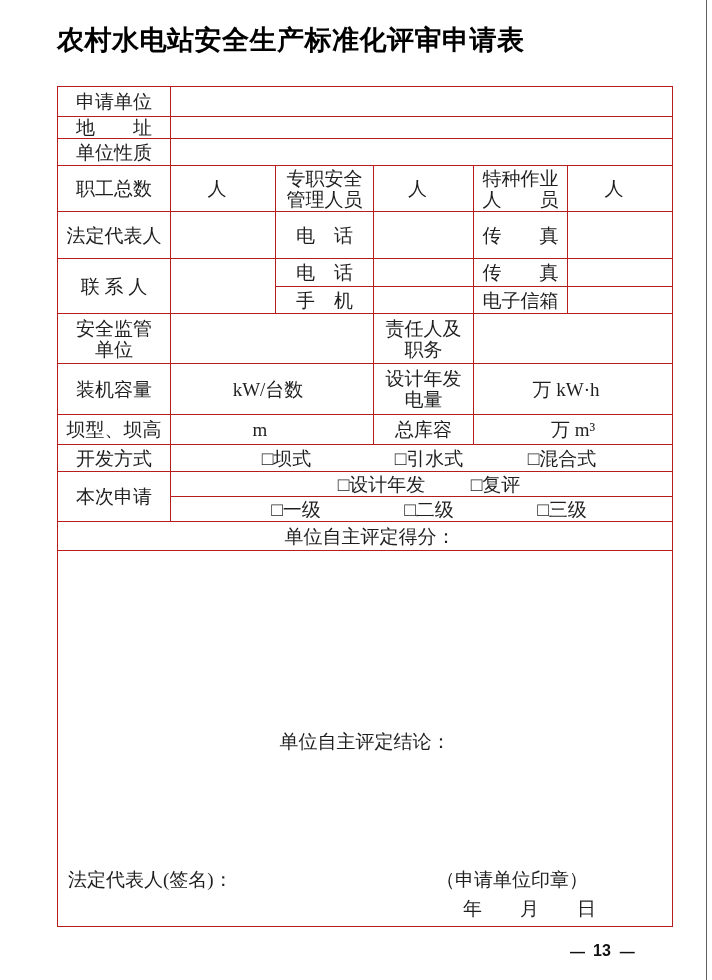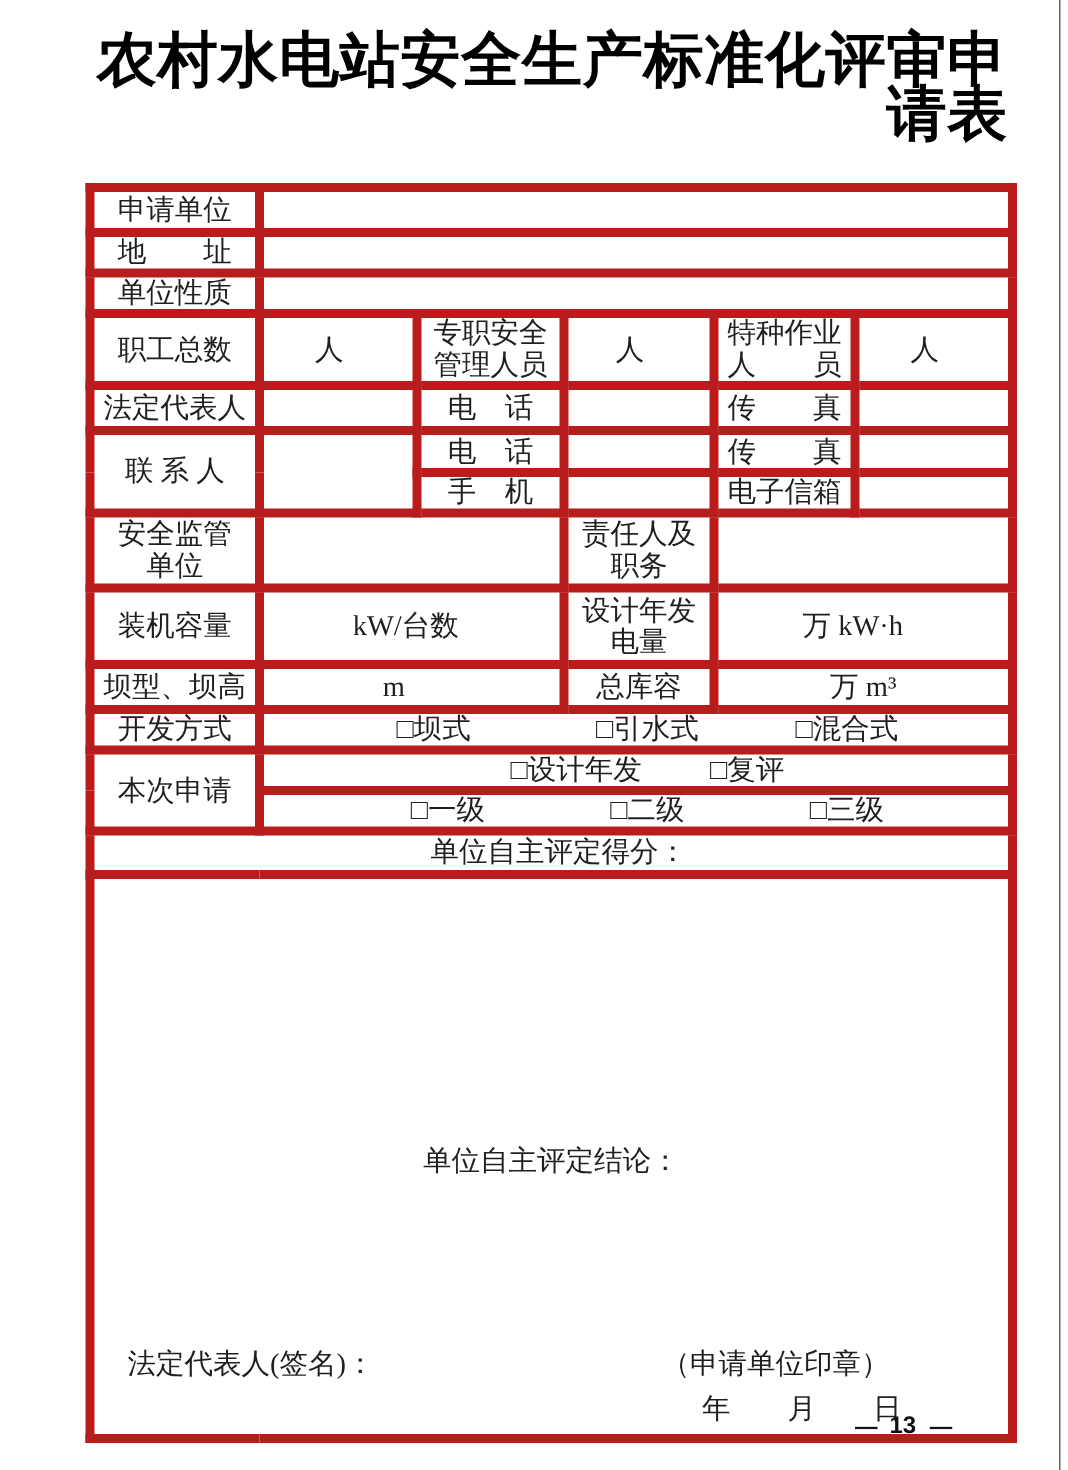--- a/index.html
+++ b/index.html
@@ -15,55 +15,55 @@
   .page-edge-line {
     position: absolute;
     top: 0; bottom: 0;
     left: 706px;
     width: 1px;
     background: #606060;
   }
   .doc-title {
     margin: 22px 0 0 57px;
     width: 615px;
-    text-align: right;
+    text-align: left;
     font-family: "Liberation Sans", "DejaVu Sans", sans-serif;
     font-weight: bold;
-    font-size: 40px;
+    font-size: 27px;
     line-height: 36px;
     color: #000;
     letter-spacing: 0.5px;
   }
   table.form {
     margin: 28px 0 0 57px;
     width: 615px;
     border-collapse: collapse;
     table-layout: fixed;
   }
   table.form td {
-    border: 6px solid #b91c1c;
+    border: 1px solid #b91c1c;
     vertical-align: middle;
     text-align: center;
     overflow: hidden;
     line-height: 21px;
   }
   td.lab { text-align: center; }
   td.two { white-space: pre-line; line-height: 21px; }
   td.valr { text-align: right; }
   td.left { text-align: left; padding-left: 10px; }
   td.opts { text-align: left; padding-left: 15px; }
   .opt { display: inline-block; width: 133px; text-align: left; }
   .opt:last-child { width: auto; }
   td.concl {
     position: relative;
     vertical-align: top;
     text-align: left;
   }
   .concl-label { display: block; padding: 6px 10px 0 10px; }
-  .sig-label { position: absolute; left: 22px; bottom: 36px; }
+  .sig-label { position: absolute; left: 10px; bottom: 36px; }
   .seal-label { position: absolute; left: 378px; bottom: 36px; text-align: center; }
   .date-label { position: absolute; left: 405px; bottom: 5px; font-family: Liberation Mono, monospace; }
   .page-footer {
     position: absolute;
     left: 570px;
     top: 942px;
     display: flex;
     align-items: center;
     gap: 9px;
     font-family: "Liberation Sans", "DejaVu Sans", sans-serif;
@@ -109,21 +109,21 @@
     <td class="lab">职工总数</td>
     <td class="valr" style="padding-right:12px">人</td>
     <td class="lab two">专职安全
 管理人员</td>
     <td class="valr" style="padding-right:12px">人</td>
     <td class="lab two">特种作业
 人　　员</td>
     <td class="valr" style="padding-right:12px">人</td>
   </tr>
 
-  <tr style="height:30px">
+  <tr style="height:47px">
     <td class="lab">法定代表人</td>
     <td></td>
     <td class="lab">电　话</td>
     <td></td>
     <td class="lab">传　　真</td>
     <td></td>
   </tr>
 
   <tr style="height:28px">
     <td class="lab" rowspan="2">联 系 人</td>

